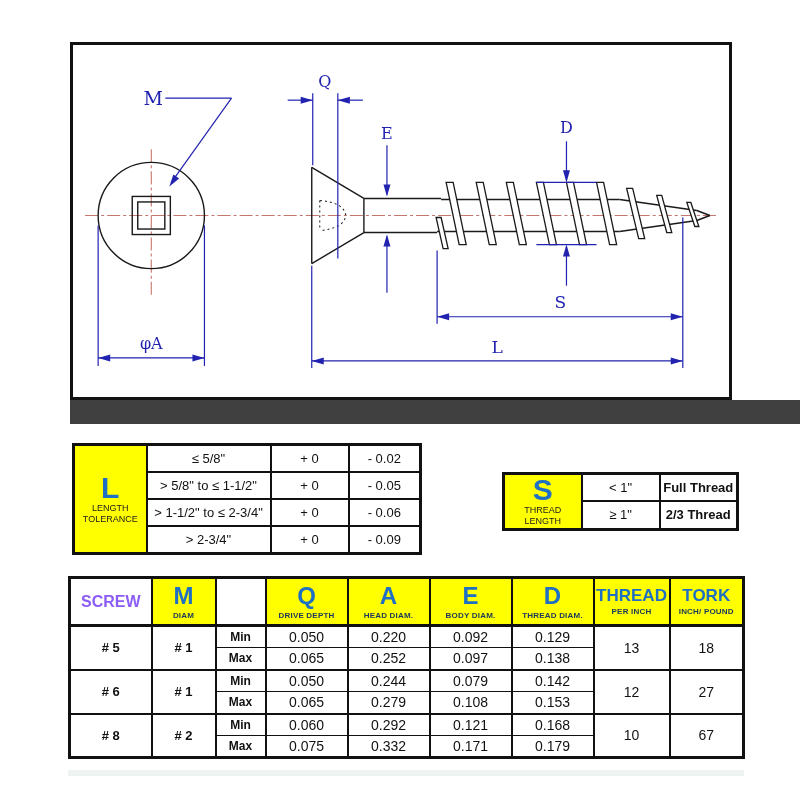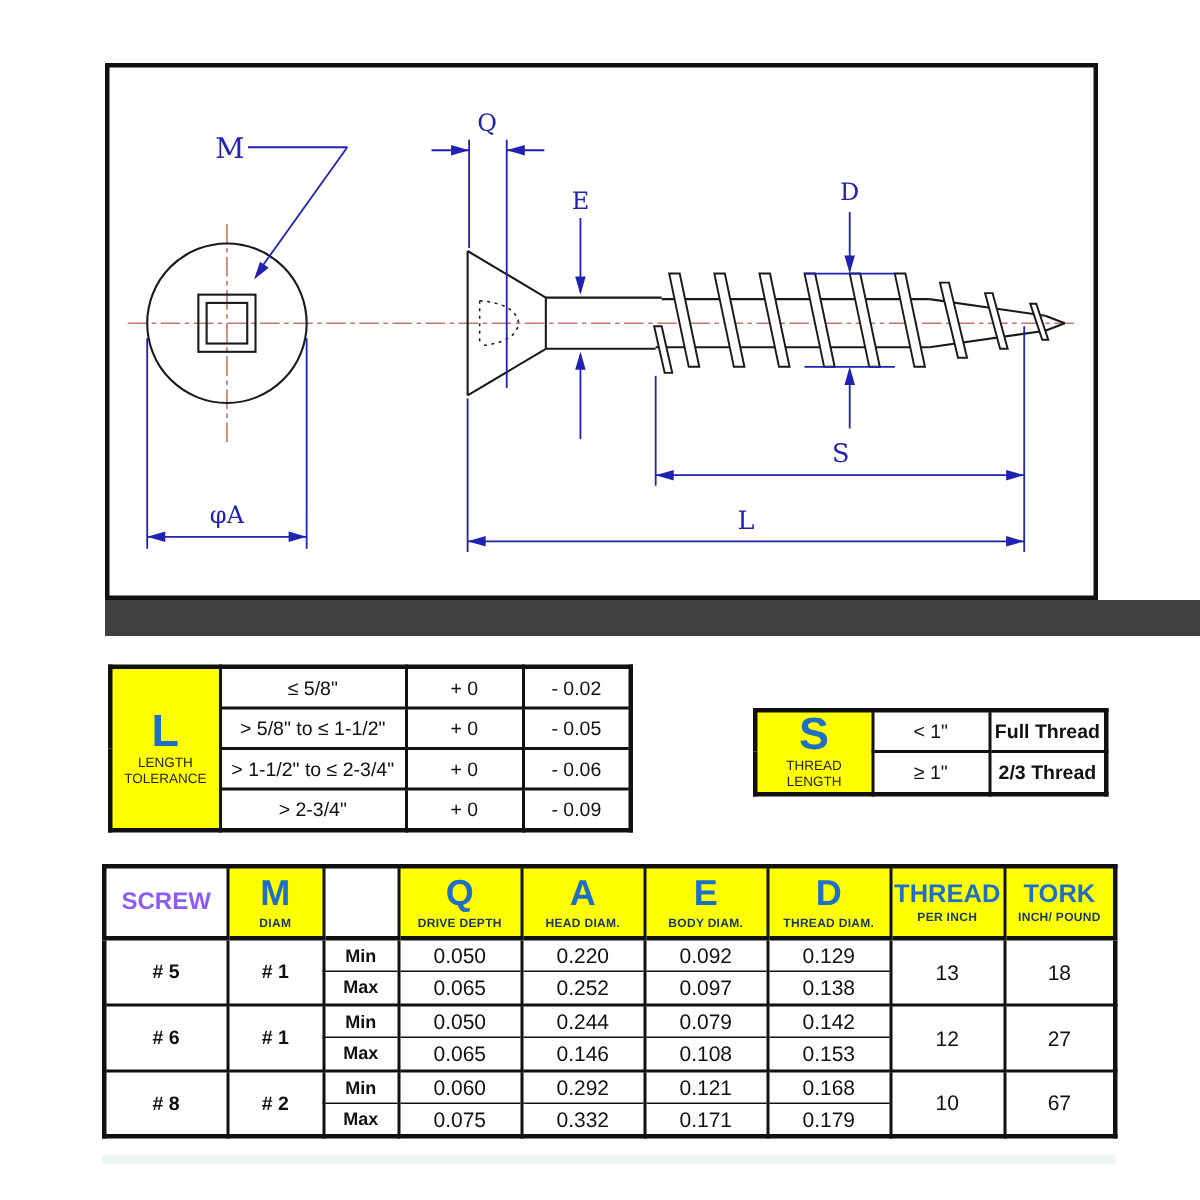--- a/index.html
+++ b/index.html
@@ -283,21 +283,21 @@
       <td class="num bthin">0.050</td>
       <td class="num bthin">0.244</td>
       <td class="num bthin">0.079</td>
       <td class="num bthin">0.142</td>
       <td rowspan="2" class="num">12</td>
       <td rowspan="2" class="num">27</td>
     </tr>
     <tr class="datarow">
       <td class="mm tthin">Max</td>
       <td class="num tthin">0.065</td>
-      <td class="num tthin">0.146</td>
+      <td class="num tthin">0.279</td>
       <td class="num tthin">0.108</td>
       <td class="num tthin">0.153</td>
     </tr>
 
     <tr class="datarow gs">
       <td rowspan="2" class="screwno"># 8</td>
       <td rowspan="2" class="screwno"># 2</td>
       <td class="mm bthin">Min</td>
       <td class="num bthin">0.060</td>
       <td class="num bthin">0.292</td>

